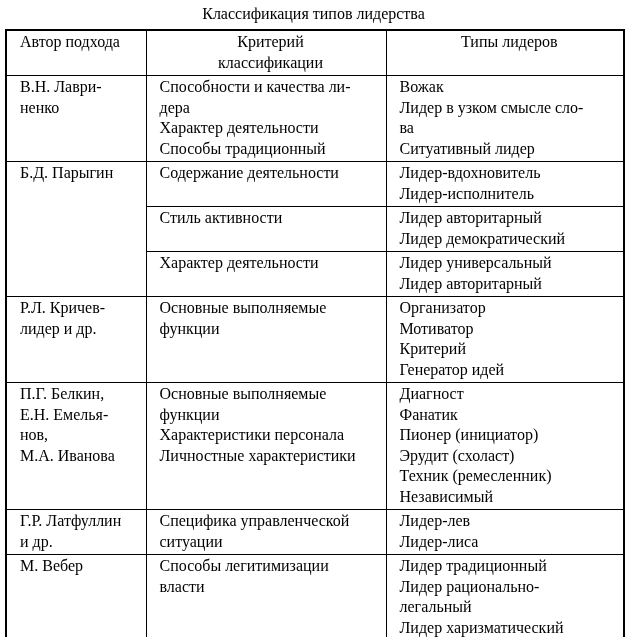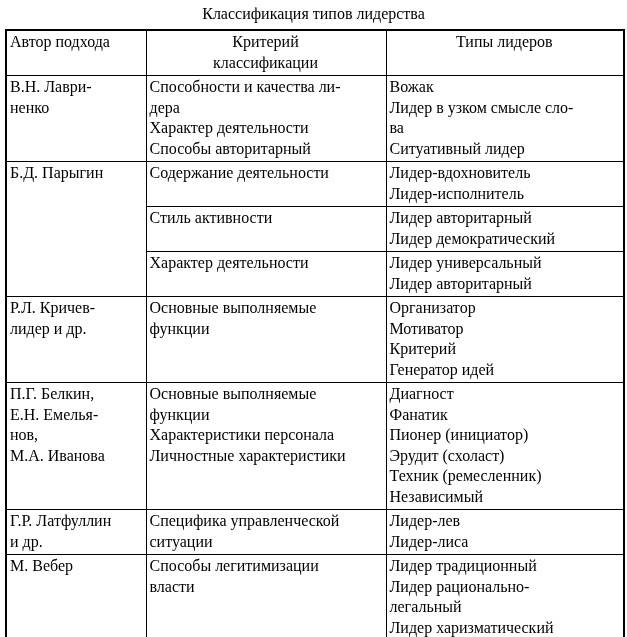--- a/index.html
+++ b/index.html
@@ -32,21 +32,21 @@
     border-bottom-width: 3px;
   }
   col.c-author    { width: 140px; }
   col.c-criterion { width: 240px; }
   col.c-types     { width: 238px; }
   th, td {
     border: 1px solid #000000;
     vertical-align: top;
     font-size: 16px;
     line-height: 20.5px;
-    padding: 1px 4px 2px 3px;
+    padding: 1px 4px 2px 13px;
     white-space: pre-line;
     font-weight: normal;
     text-align: left;
     overflow: hidden;
   }
   th.centered { text-align: center; margin-top: 38px; }
 </style>
 </head>
 <body>
 
@@ -69,21 +69,21 @@
       </tr>
     </thead>
     <tbody>
 
       <tr>
         <td>В.Н. Лаври-
 ненко</td>
         <td>Способности и качества ли-
 дера
 Характер деятельности
-Способы авторитарный</td>
+Способы традиционный</td>
         <td>Вожак
 Лидер в узком смысле сло-
 ва
 Ситуативный лидер</td>
       </tr>
 
       <tr>
         <td rowspan="3">Б.Д. Парыгин</td>
         <td>Содержание деятельности</td>
         <td>Лидер-вдохновитель

